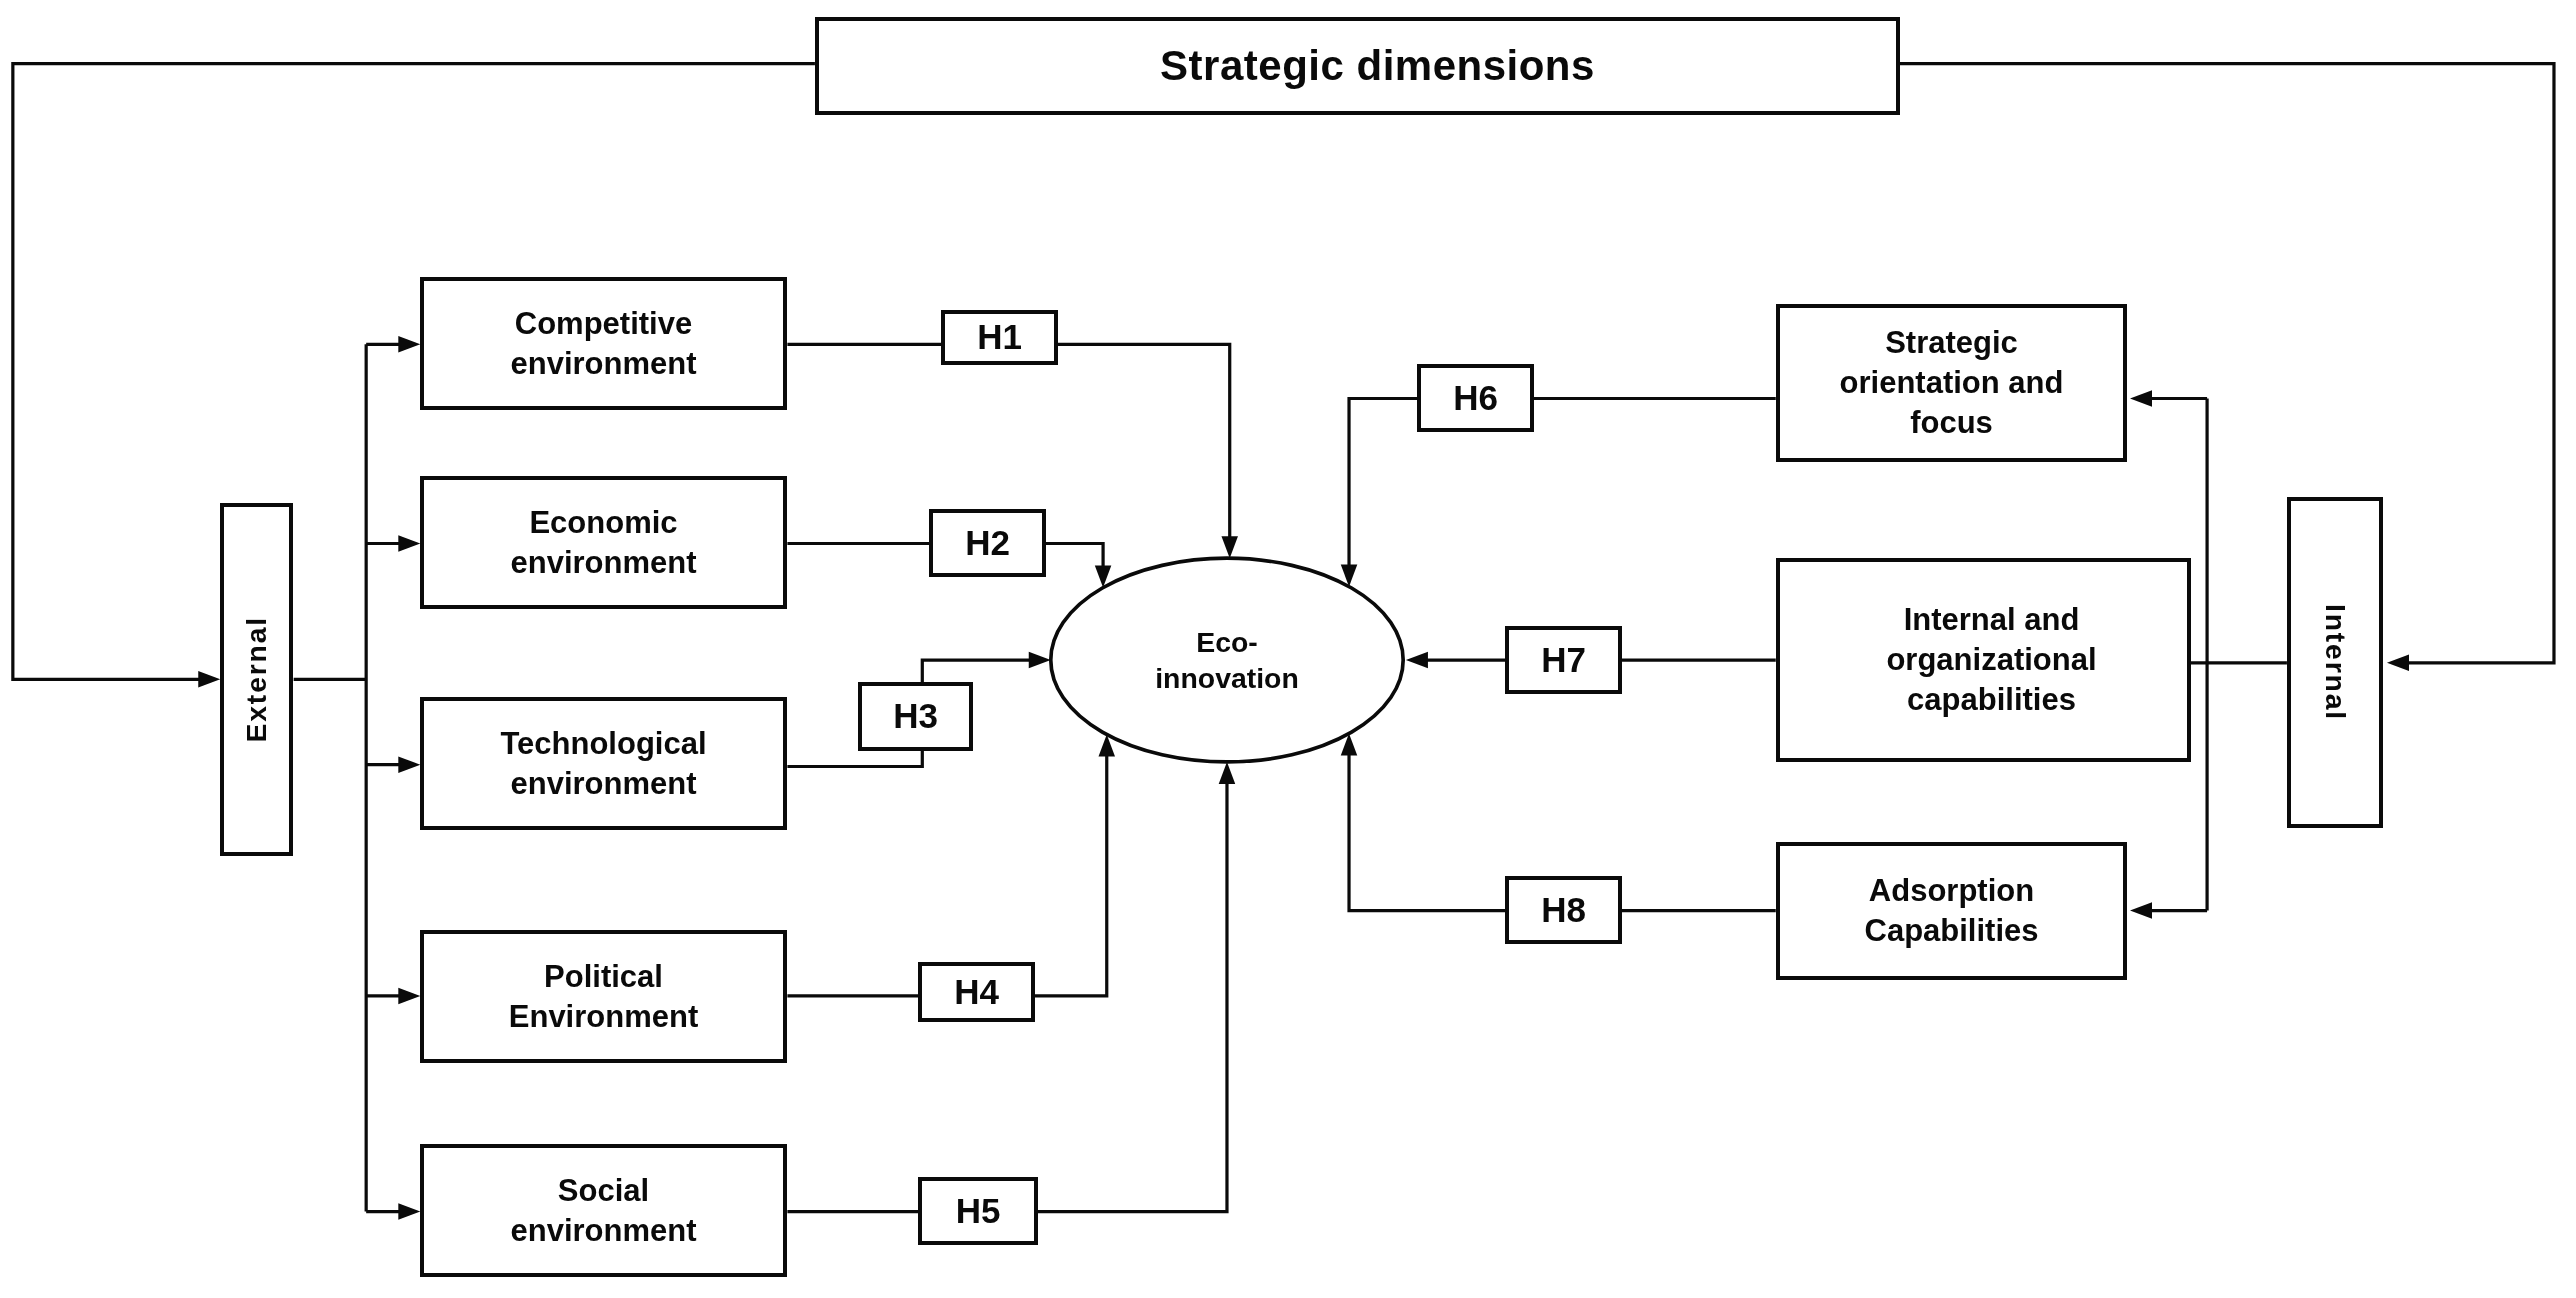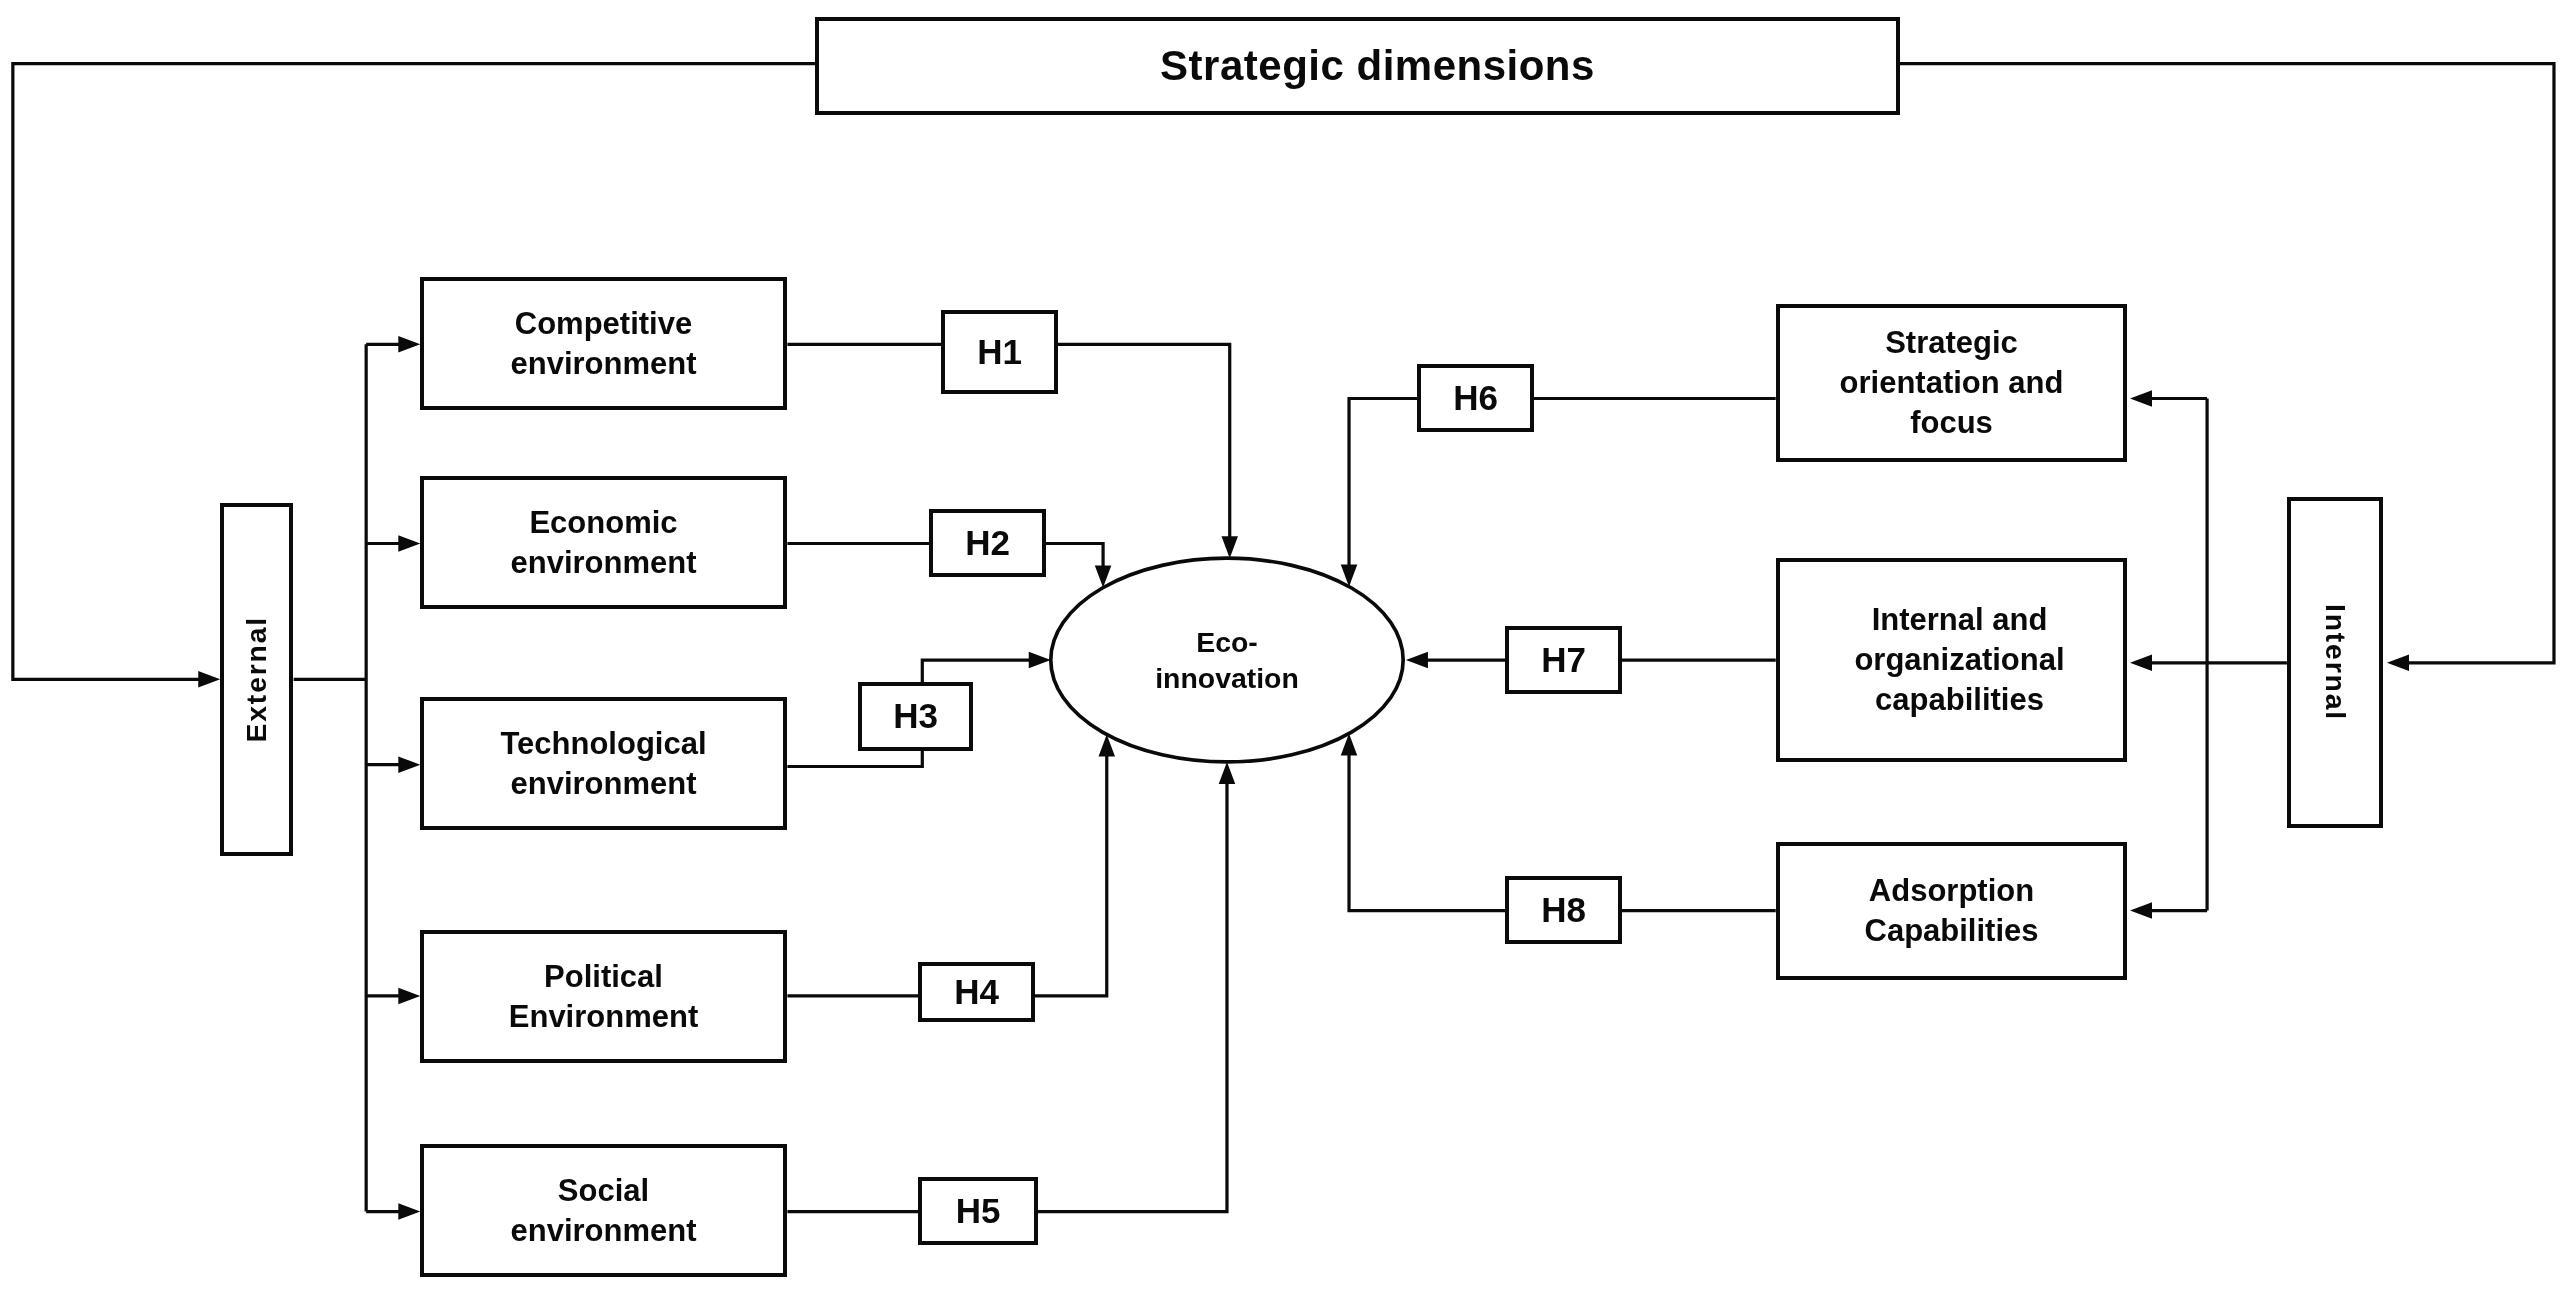--- a/index.html
+++ b/index.html
@@ -130,31 +130,31 @@
   <div class="node" style="left:420px;top:1144px;width:367px;height:133px;">
     <div class="lbl nodelbl">Social
 environment</div>
   </div>
 
   <div class="node" style="left:1776px;top:304px;width:351px;height:158px;">
     <div class="lbl nodelbl">Strategic
 orientation and
 focus</div>
   </div>
-  <div class="node" style="left:1776px;top:558px;width:351px;height:204px;padding-left:16px;">
+  <div class="node" style="left:1776px;top:558px;width:415px;height:204px;padding-left:16px;">
     <div class="lbl nodelbl">Internal and
 organizational
 capabilities</div>
   </div>
   <div class="node" style="left:1776px;top:842px;width:351px;height:138px;">
     <div class="lbl nodelbl">Adsorption
 Capabilities</div>
   </div>
 
-  <div class="node hbox" style="left:941px;top:310px;width:117px;height:84px;">
+  <div class="node hbox" style="left:941px;top:310px;width:117px;height:55px;">
     <div class="lbl hlbl">H1</div>
   </div>
   <div class="node hbox" style="left:929px;top:509px;width:117px;height:68px;">
     <div class="lbl hlbl">H2</div>
   </div>
   <div class="node hbox" style="left:858px;top:682px;width:115px;height:69px;">
     <div class="lbl hlbl">H3</div>
   </div>
   <div class="node hbox" style="left:918px;top:962px;width:117px;height:60px;">
     <div class="lbl hlbl">H4</div>

